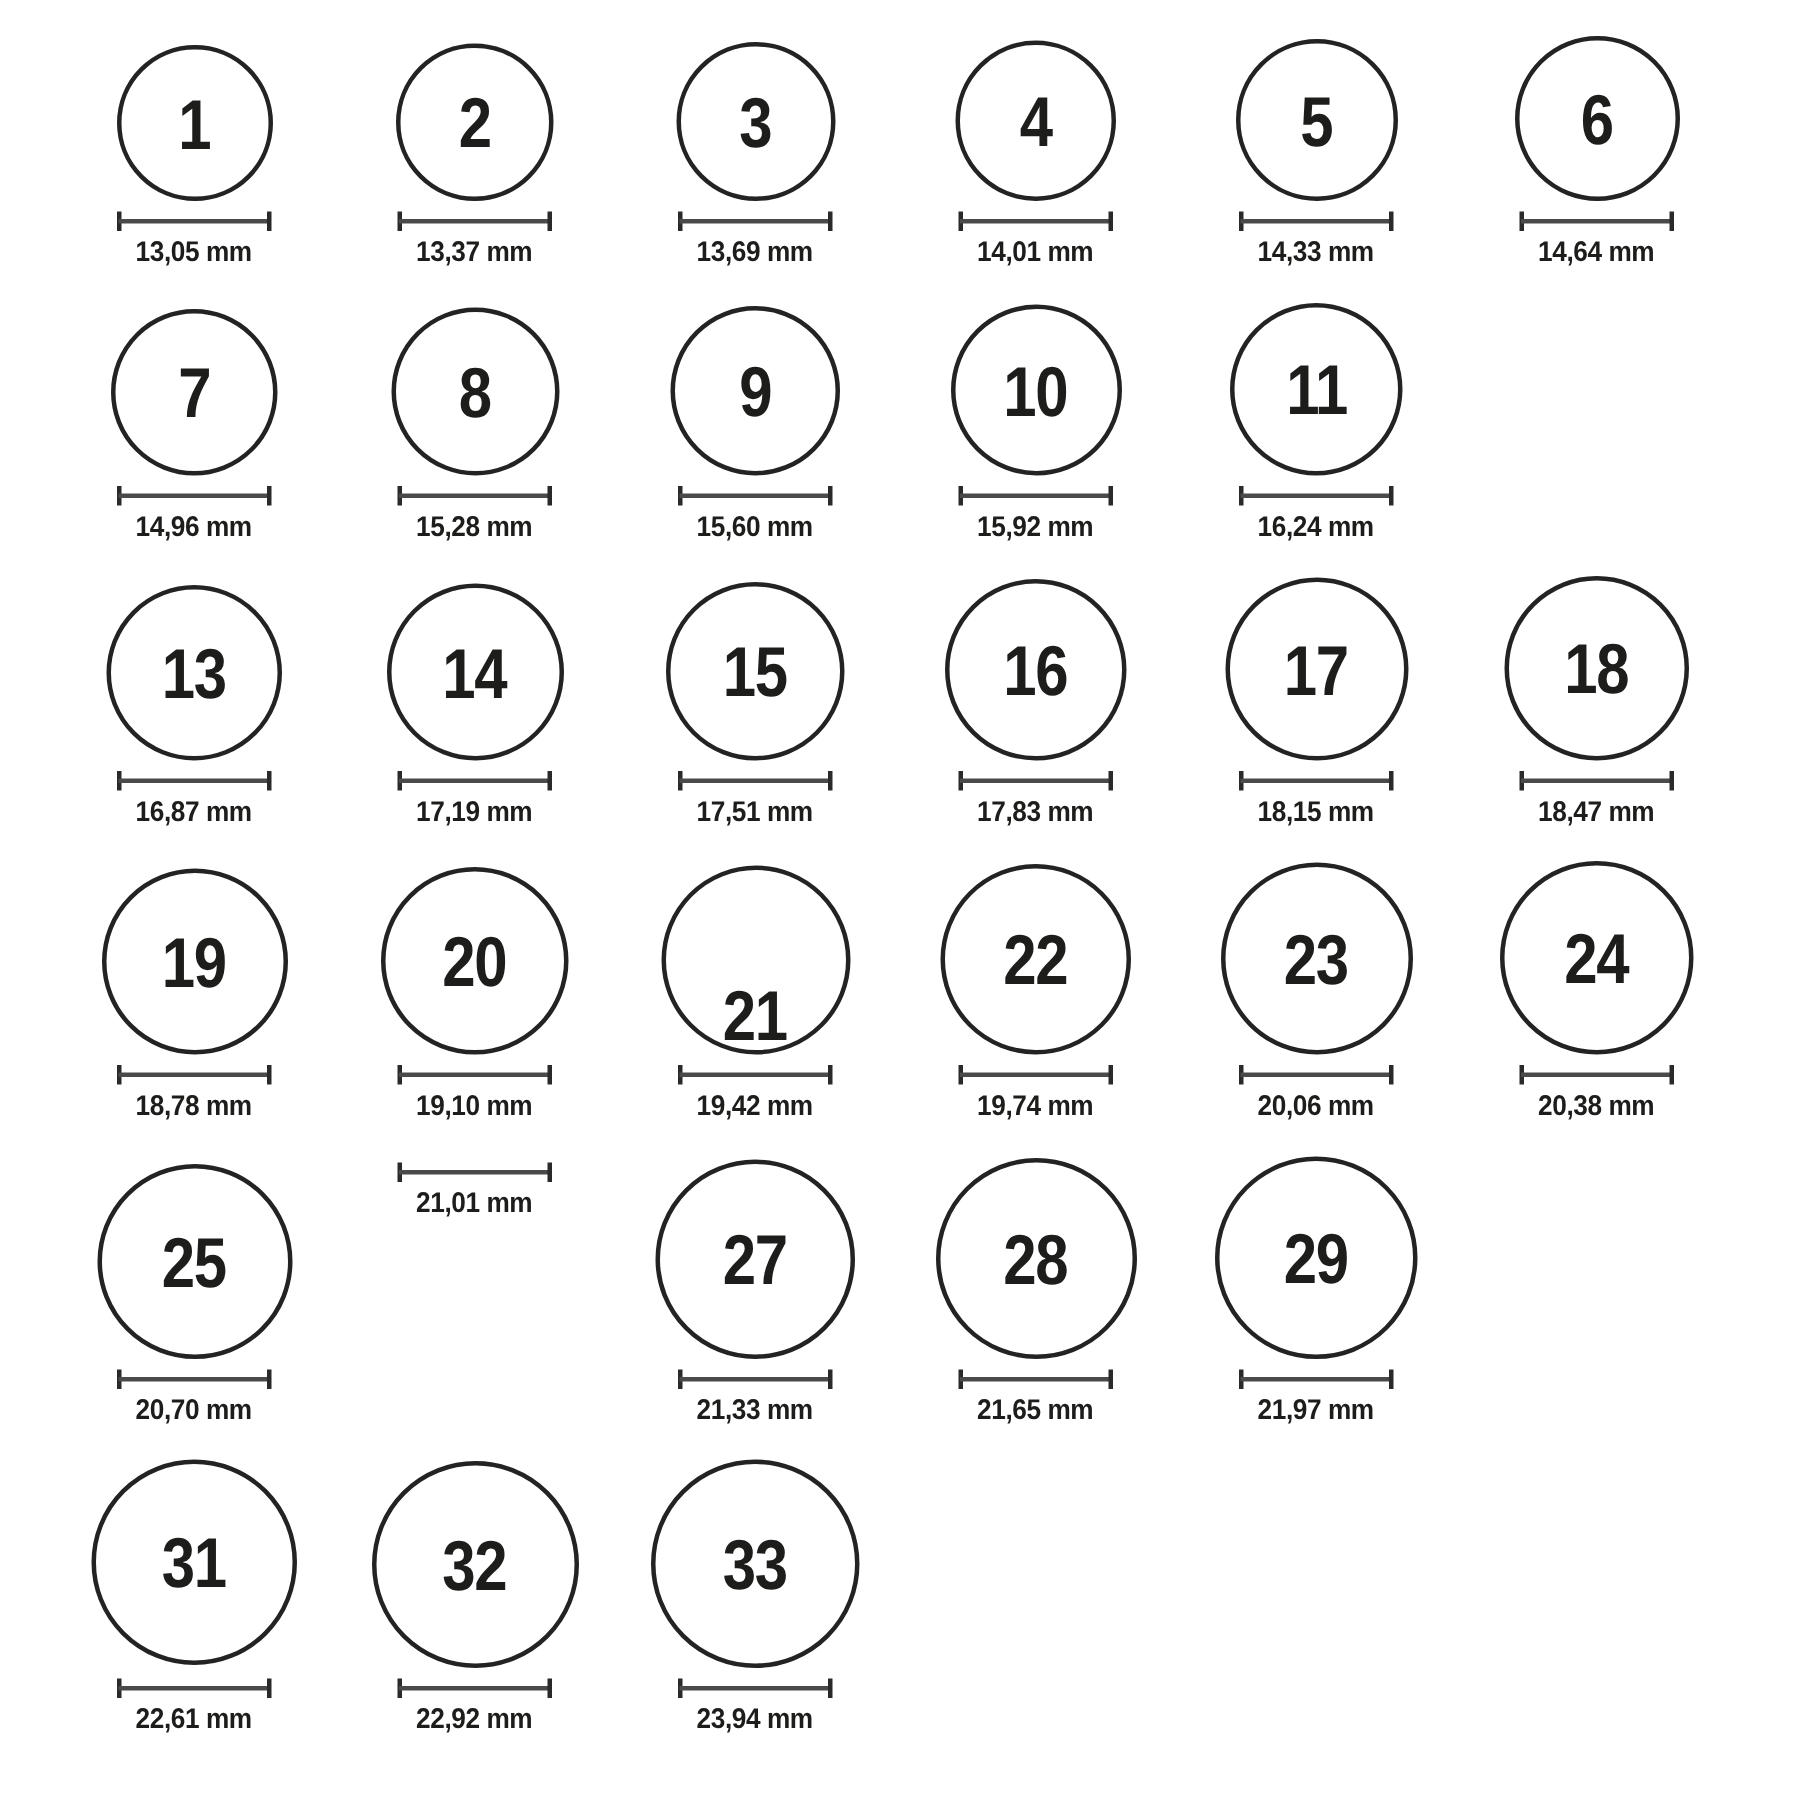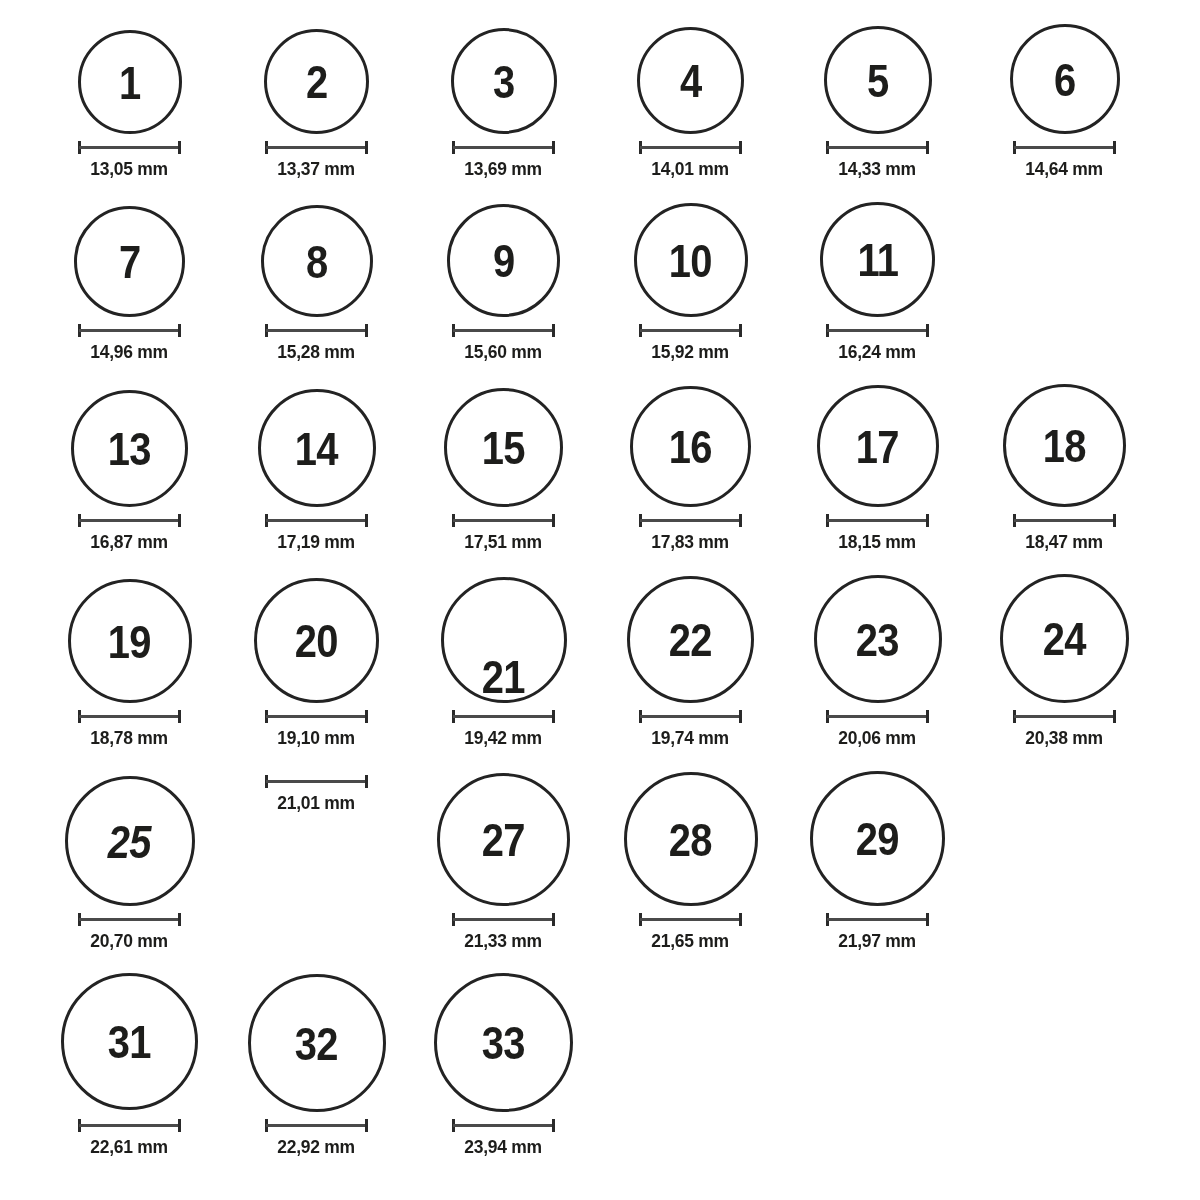--- a/index.html
+++ b/index.html
@@ -410,21 +410,21 @@
       <span class="tick left"></span>
       <span class="bar"></span>
       <span class="tick right"></span>
     </div>
     <div class="dia-label">20,38 mm</div>
   </div>
 </div>
     <div class="row">
   <div class="cell">
     <div class="circle-area" style="height: 138px;">
-      <div class="circle" style="width: 130px; height: 130px; font-style: italic;">
+      <div class="circle" style="width: 130px; height: 130px;">
         <span class="num">25</span>
       </div>
     </div>
     <div class="measure">
       <span class="tick left"></span>
       <span class="bar"></span>
       <span class="tick right"></span>
     </div>
     <div class="dia-label">20,70 mm</div>
   </div>

